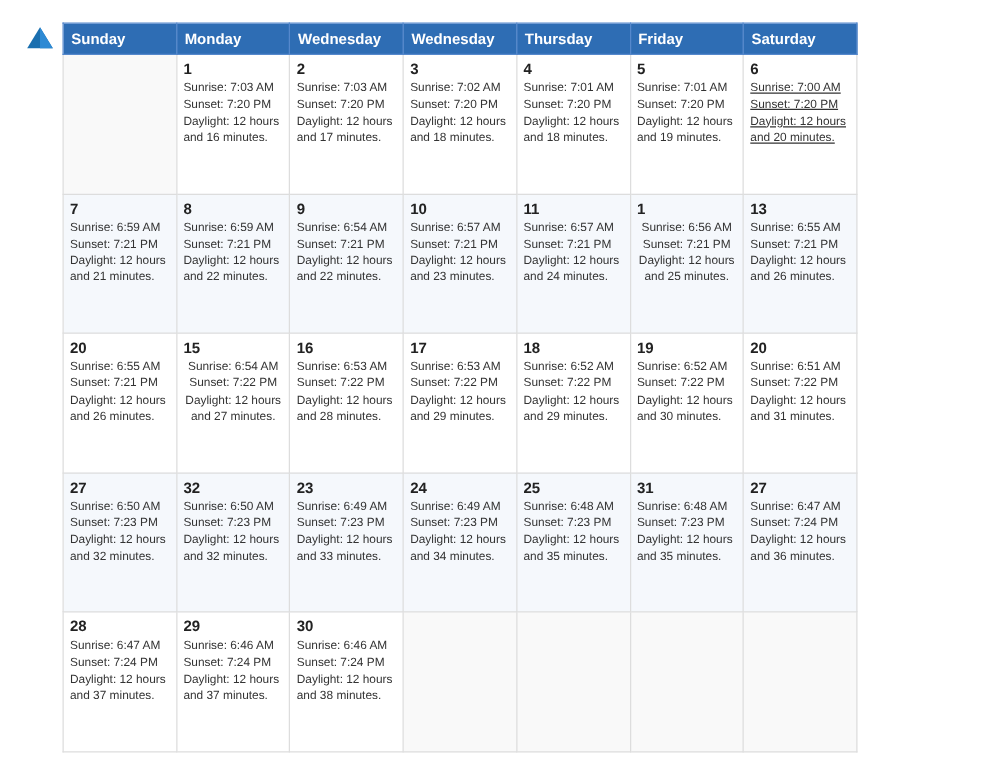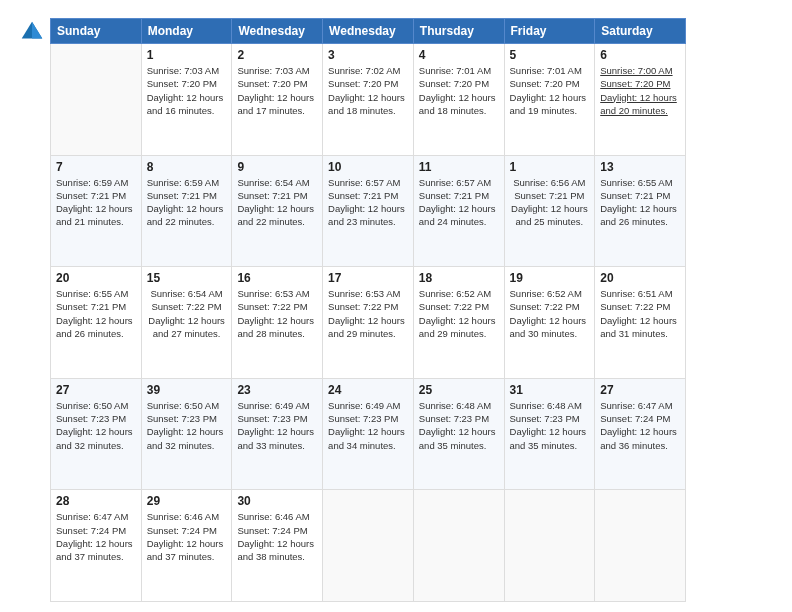--- a/index.html
+++ b/index.html
@@ -281,21 +281,21 @@
         </tr>
         <tr class="row-even">
           <td>
             <span class="day-number">27</span>
             <div class="day-info" style="white-space: pre-line;">Sunrise: 6:50 AM
 Sunset: 7:23 PM
 Daylight: 12 hours
 and 32 minutes.</div>
           </td>
           <td>
-            <span class="day-number">39</span>
+            <span class="day-number">32</span>
             <div class="day-info" style="white-space: pre-line;">Sunrise: 6:50 AM
 Sunset: 7:23 PM
 Daylight: 12 hours
 and 32 minutes.</div>
           </td>
           <td>
             <span class="day-number">23</span>
             <div class="day-info" style="white-space: pre-line;">Sunrise: 6:49 AM
 Sunset: 7:23 PM
 Daylight: 12 hours

